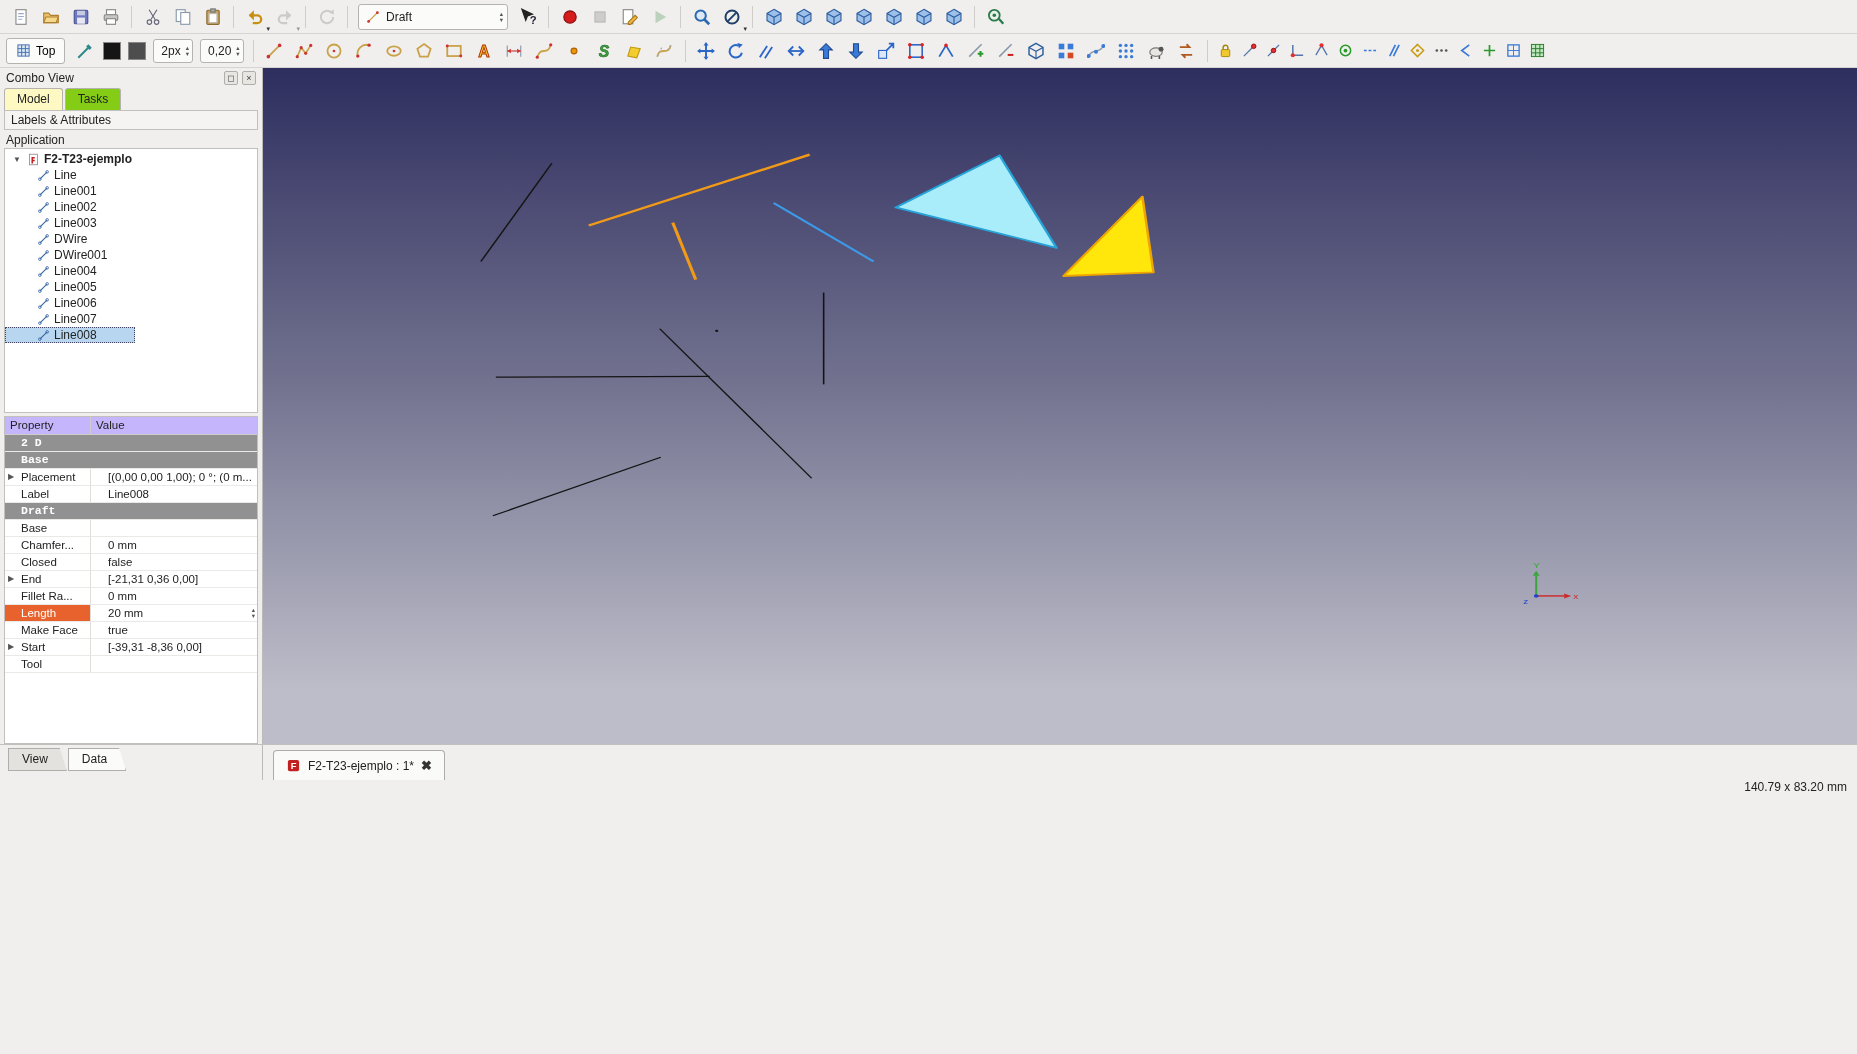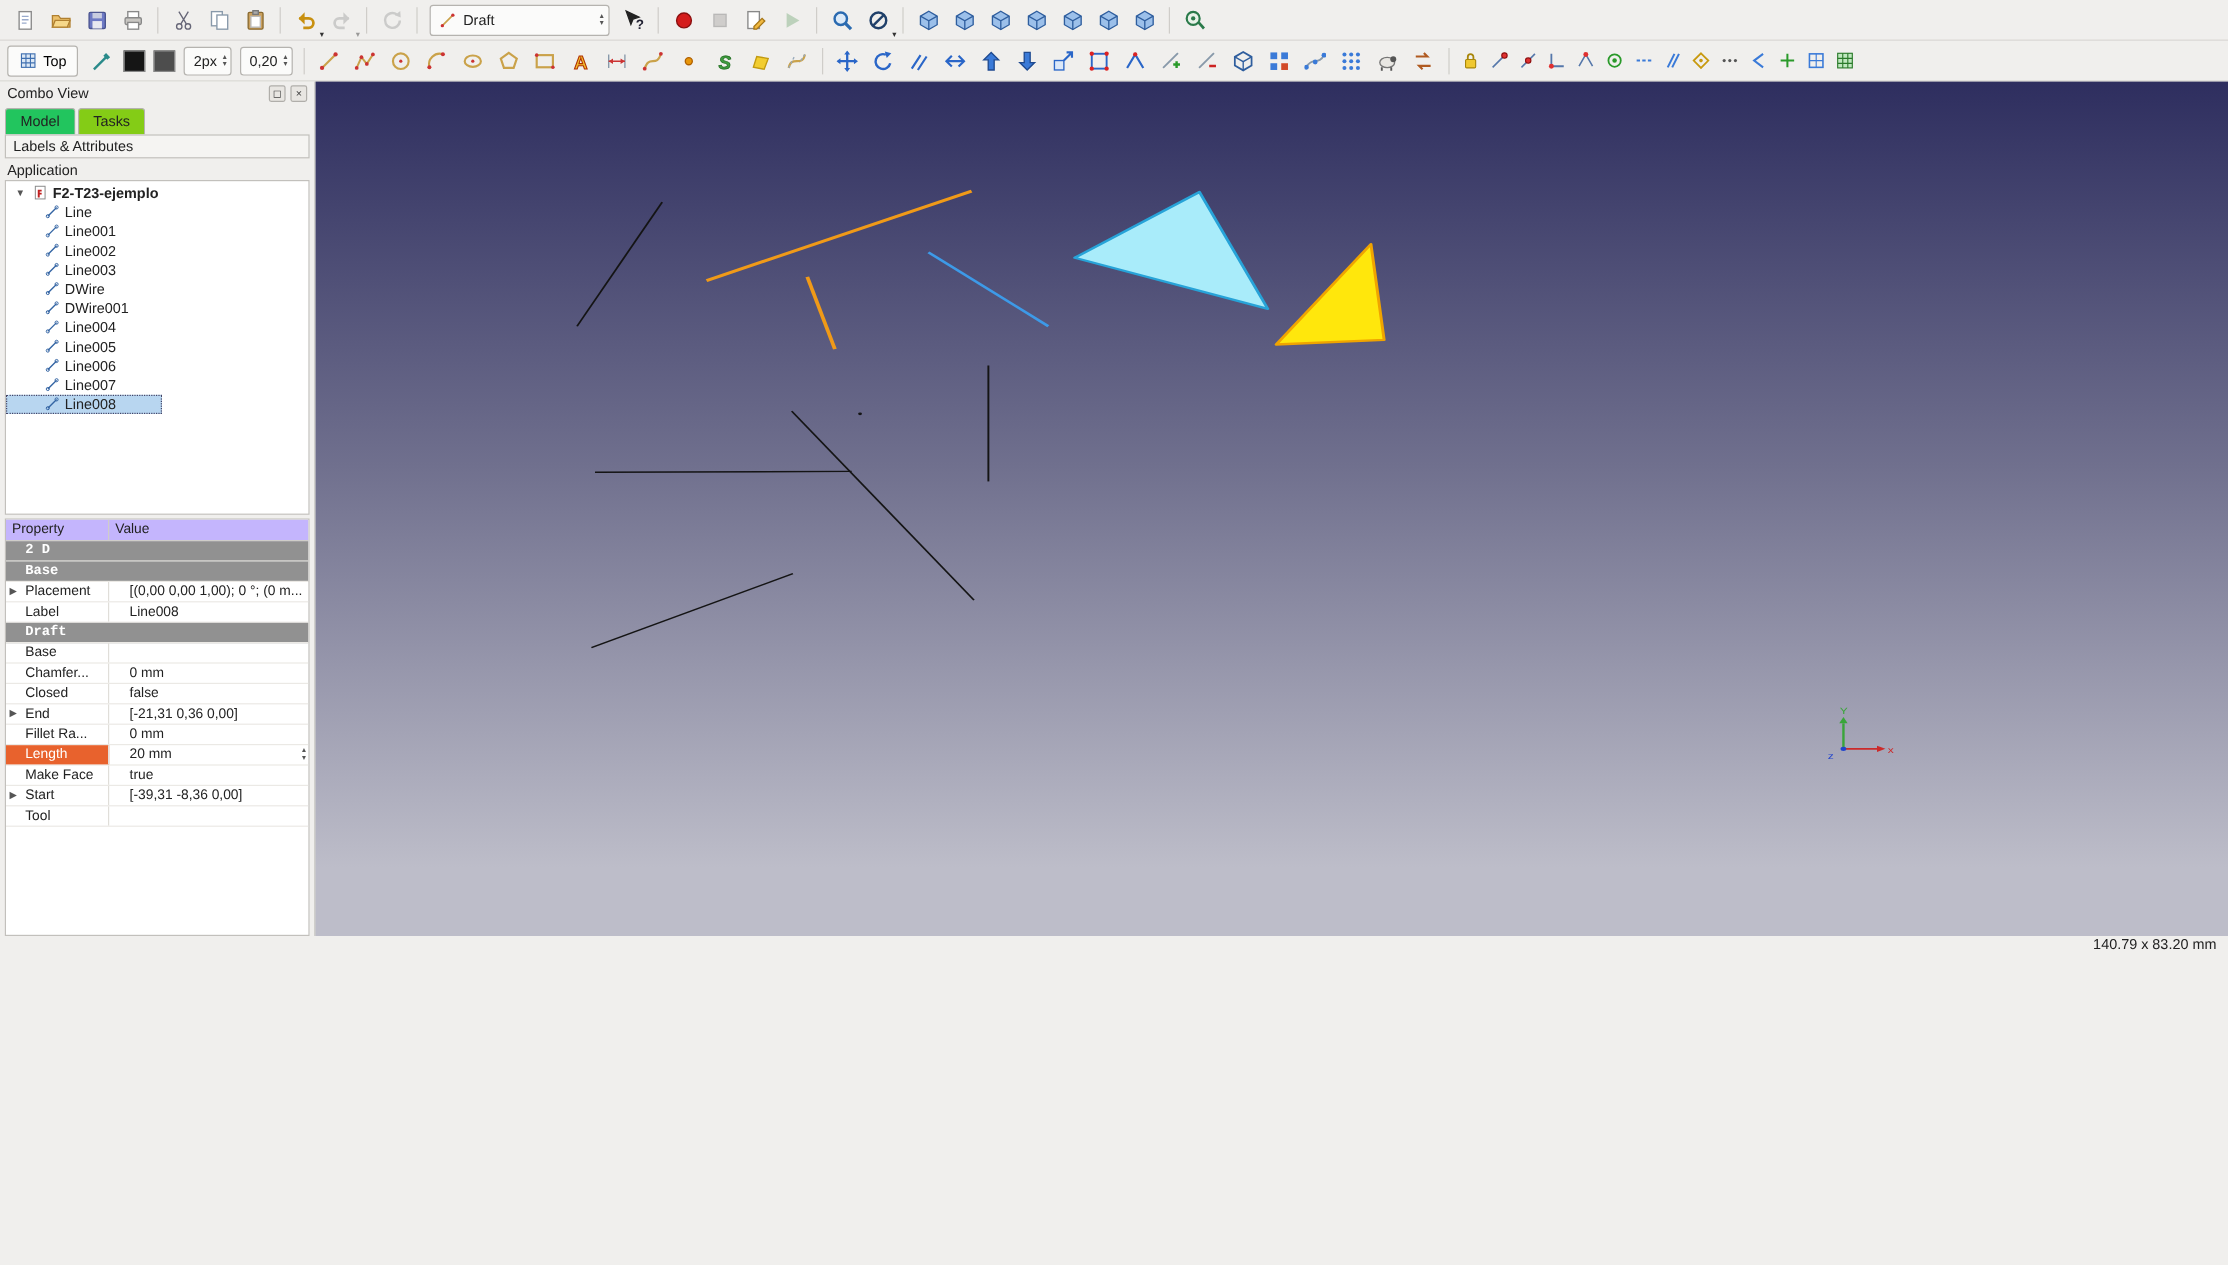--- a/index.html
+++ b/index.html
@@ -30,21 +30,21 @@
   
   .main{flex:1;display:flex;min-height:0;}
   .left{width:263px;background:#f0efed;border-right:1px solid #bcbab6;display:flex;flex-direction:column;flex:0 0 auto;}
   .combo-head{height:22px;display:flex;align-items:center;justify-content:space-between;padding:0 6px;}
   .head-btns{display:flex;gap:4px;}
   .hbtn{width:14px;height:14px;border:1px solid #b0aeaa;background:#e8e6e2;display:inline-flex;
       align-items:center;justify-content:center;font-size:9px;color:#444;border-radius:2px;}
   .cv-tabs{display:flex;gap:2px;padding:1px 4px 0;}
   .cv-tab{padding:3px 12px 4px;border:1px solid #b5b3af;border-bottom:none;background:#84cc16;
       border-radius:3px 3px 0 0;}
-  .cv-tab.act{background:#22c55e;}
+  .cv-tab.act{background:#fef9c3;}
   .labels-head{margin:0 4px;border:1px solid #c2c0bc;background:#f5f4f2;padding:2px 6px;height:20px;}
   .app-label{padding:3px 6px 1px;height:18px;}
   .tree{margin:0 4px;background:#fff;border:1px solid #c2c0bc;height:300px;overflow:hidden;padding:2px 0;}
   .trow{display:flex;align-items:center;height:16px;gap:4px;white-space:nowrap;}
   .trow.root{padding-left:8px;}
   .trow.item{padding-left:32px;}
   .trow.sel{background:var(--selection-blue,#b8d6f0);outline:1px dotted #446;outline-offset:-1px;width:130px;}
   .ticon{display:inline-flex;align-items:center;}
   .texp{width:10px;font-size:8px;color:#555;}
 
@@ -942,18 +942,36 @@
             <line x1="1274" y1="731" x2="1302" y2="731" stroke="#cc2a2a" stroke-width="2"></line>
             <path d="M1309 731l-7 -3.5v7z" fill="#cc2a2a"></path>
             <text x="1311" y="735" fill="#cc2a2a">x</text>
             <circle cx="1274" cy="731" r="2.4" fill="#2244cc"></circle>
             <text x="1261" y="742" fill="#2244cc">z</text>
           </g>
         </svg>
     </div>
   </div>
 
+  <div class="bottombar">
+    <div class="bb-left" id="vdTabs">
+        <span class="vd-tab">View</span>
+        <span class="vd-tab act">Data</span>
+      </div>
+    <div class="bb-right">
+      <div class="file-tab">
+        <span class="ticon" id="ftIcon">
+            <svg viewBox="0 0 16 16" width="15" height="15" fill="none" stroke="none" xmlns="http://www.w3.org/2000/svg">
+              <rect x="2" y="2" width="12" height="12" rx="2" fill="#c02020"></rect>
+              <text x="8" y="12" text-anchor="middle" font-size="10" font-weight="bold" fill="#fff">F</text>
+            </svg>
+          </span>
+        <span>F2-T23-ejemplo : 1*</span>
+        <span class="ft-close">✖</span>
+      </div>
+    </div>
+  </div>
 
   <div class="status">
     <span>140.79 x 83.20 mm</span>
   </div>
 
 </div>
 
 </body></html>

